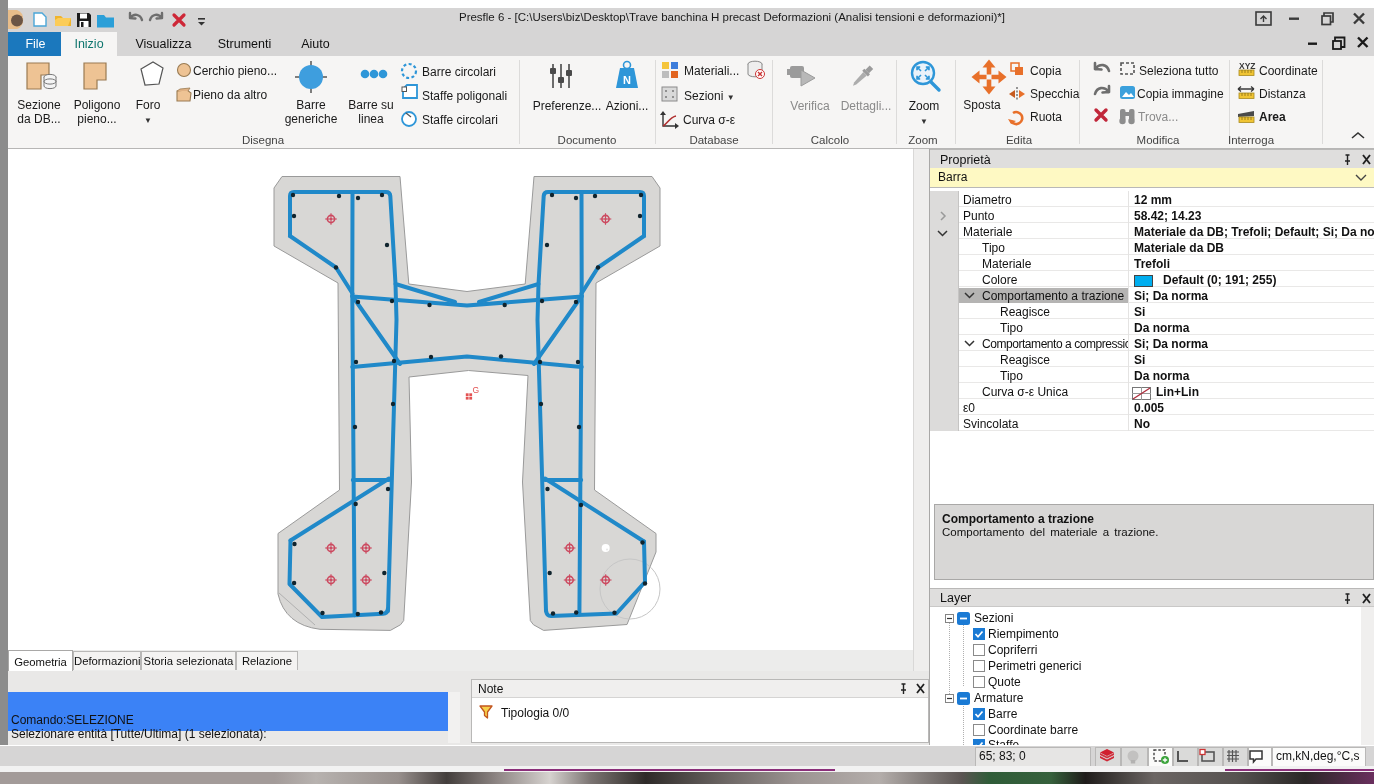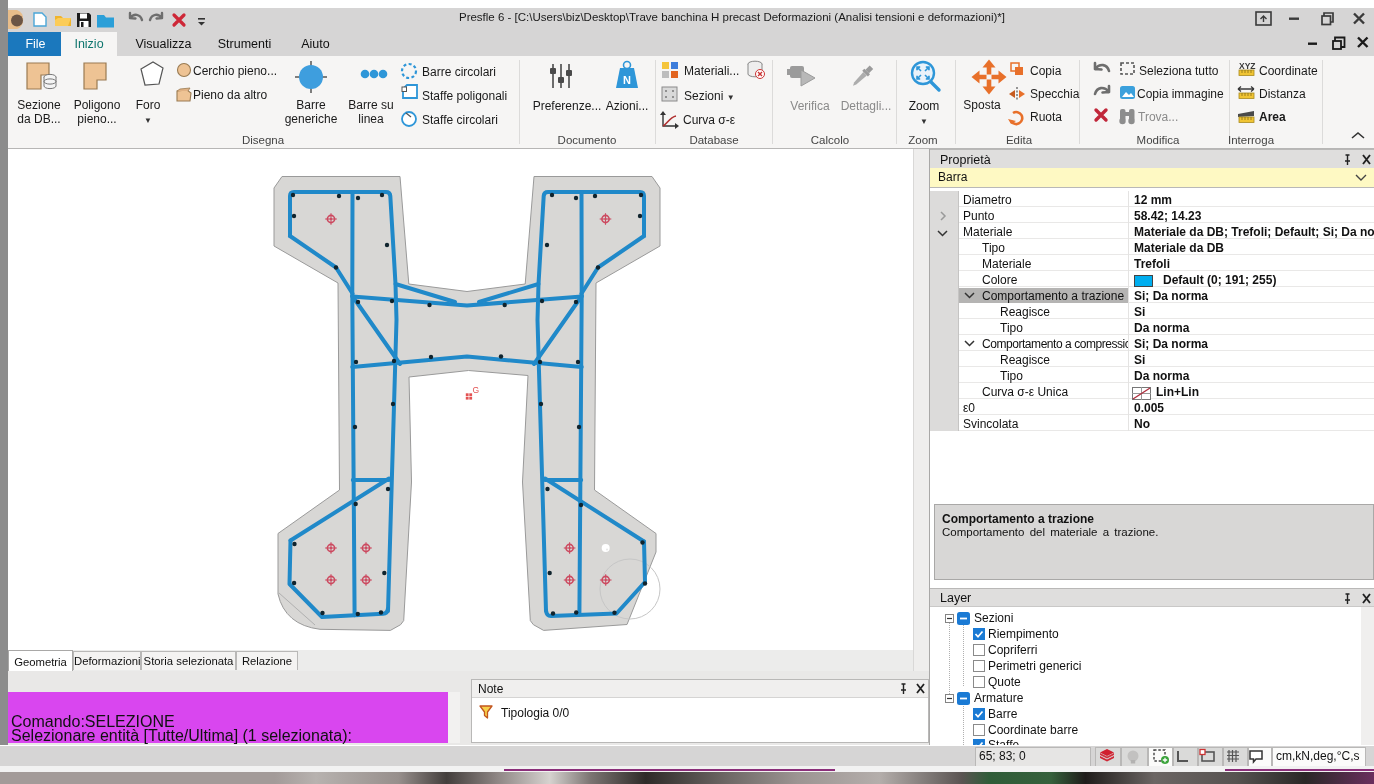--- a/index.html
+++ b/index.html
@@ -439,21 +439,21 @@
 <div class="abs" style="left:913px;top:149px;width:16px;height:522px;background:#efeeed;border-left:1px solid #d9d8d7;"></div>
 
 <div id="btabs" class="abs" style="left:8px;top:650px;width:905px;height:21px;background:#ececeb;border-bottom:1px solid #b9b8b7;font-size:11.3px;color:#111;">
  <div class="abs" style="left:0;top:0;width:65px;height:21px;background:#fff;border:1px solid #a9a8a7;border-bottom:none;box-sizing:border-box;text-align:center;line-height:22px;z-index:2">Geometria</div>
  <div class="abs" style="left:65px;top:1px;width:68px;height:19px;background:#f4f3f2;border:1px solid #b9b8b7;border-bottom:none;box-sizing:border-box;text-align:center;line-height:19px">Deformazioni</div>
  <div class="abs" style="left:133px;top:1px;width:95px;height:19px;background:#f4f3f2;border:1px solid #b9b8b7;border-bottom:none;box-sizing:border-box;text-align:center;line-height:19px">Storia selezionata</div>
  <div class="abs" style="left:228px;top:1px;width:62px;height:19px;background:#f4f3f2;border:1px solid #b9b8b7;border-bottom:none;box-sizing:border-box;text-align:center;line-height:19px">Relazione</div>
 </div>
 
 <div class="abs" style="left:8px;top:671px;width:921px;height:74px;background:#e9e8e7;"></div>
-<div id="cmd" class="abs" style="left:8px;top:692px;width:440px;height:51px;background:#d946ef;font-size:16px;color:#111;">
+<div id="cmd" class="abs" style="left:8px;top:692px;width:440px;height:39px;background:#3b82f6;font-size:12px;color:#111;">
  <div class="abs" style="left:3px;top:21px;">Comando:SELEZIONE</div>
  <div class="abs" style="left:3px;top:35px;">Selezionare entità [Tutte/Ultima] (1 selezionata):</div>
 </div>
 <div class="abs" style="left:448px;top:692px;width:12px;height:51px;background:#f2f1f0;"></div>
 <div id="note" class="abs" style="left:471px;top:679px;width:458px;height:64px;background:#ffffff;border:1px solid #b9b8b7;box-sizing:border-box;font-size:12px;color:#111;">
  <div class="abs" style="left:0;top:0;width:456px;height:17px;background:#f0efee;border-bottom:1px solid #d5d4d3;"></div>
  <div class="abs" style="left:6px;top:2px;">Note</div>
  <svg class="abs" style="left:428px;top:3px" width="26" height="12" viewBox="0 0 26 12">
   <g stroke="#222" stroke-width="1.4" fill="none">
           <path d="M3.5,1 v6 m-2.5,0 h5 m-2.5,0 v4 m-2,-10 h4"></path>

